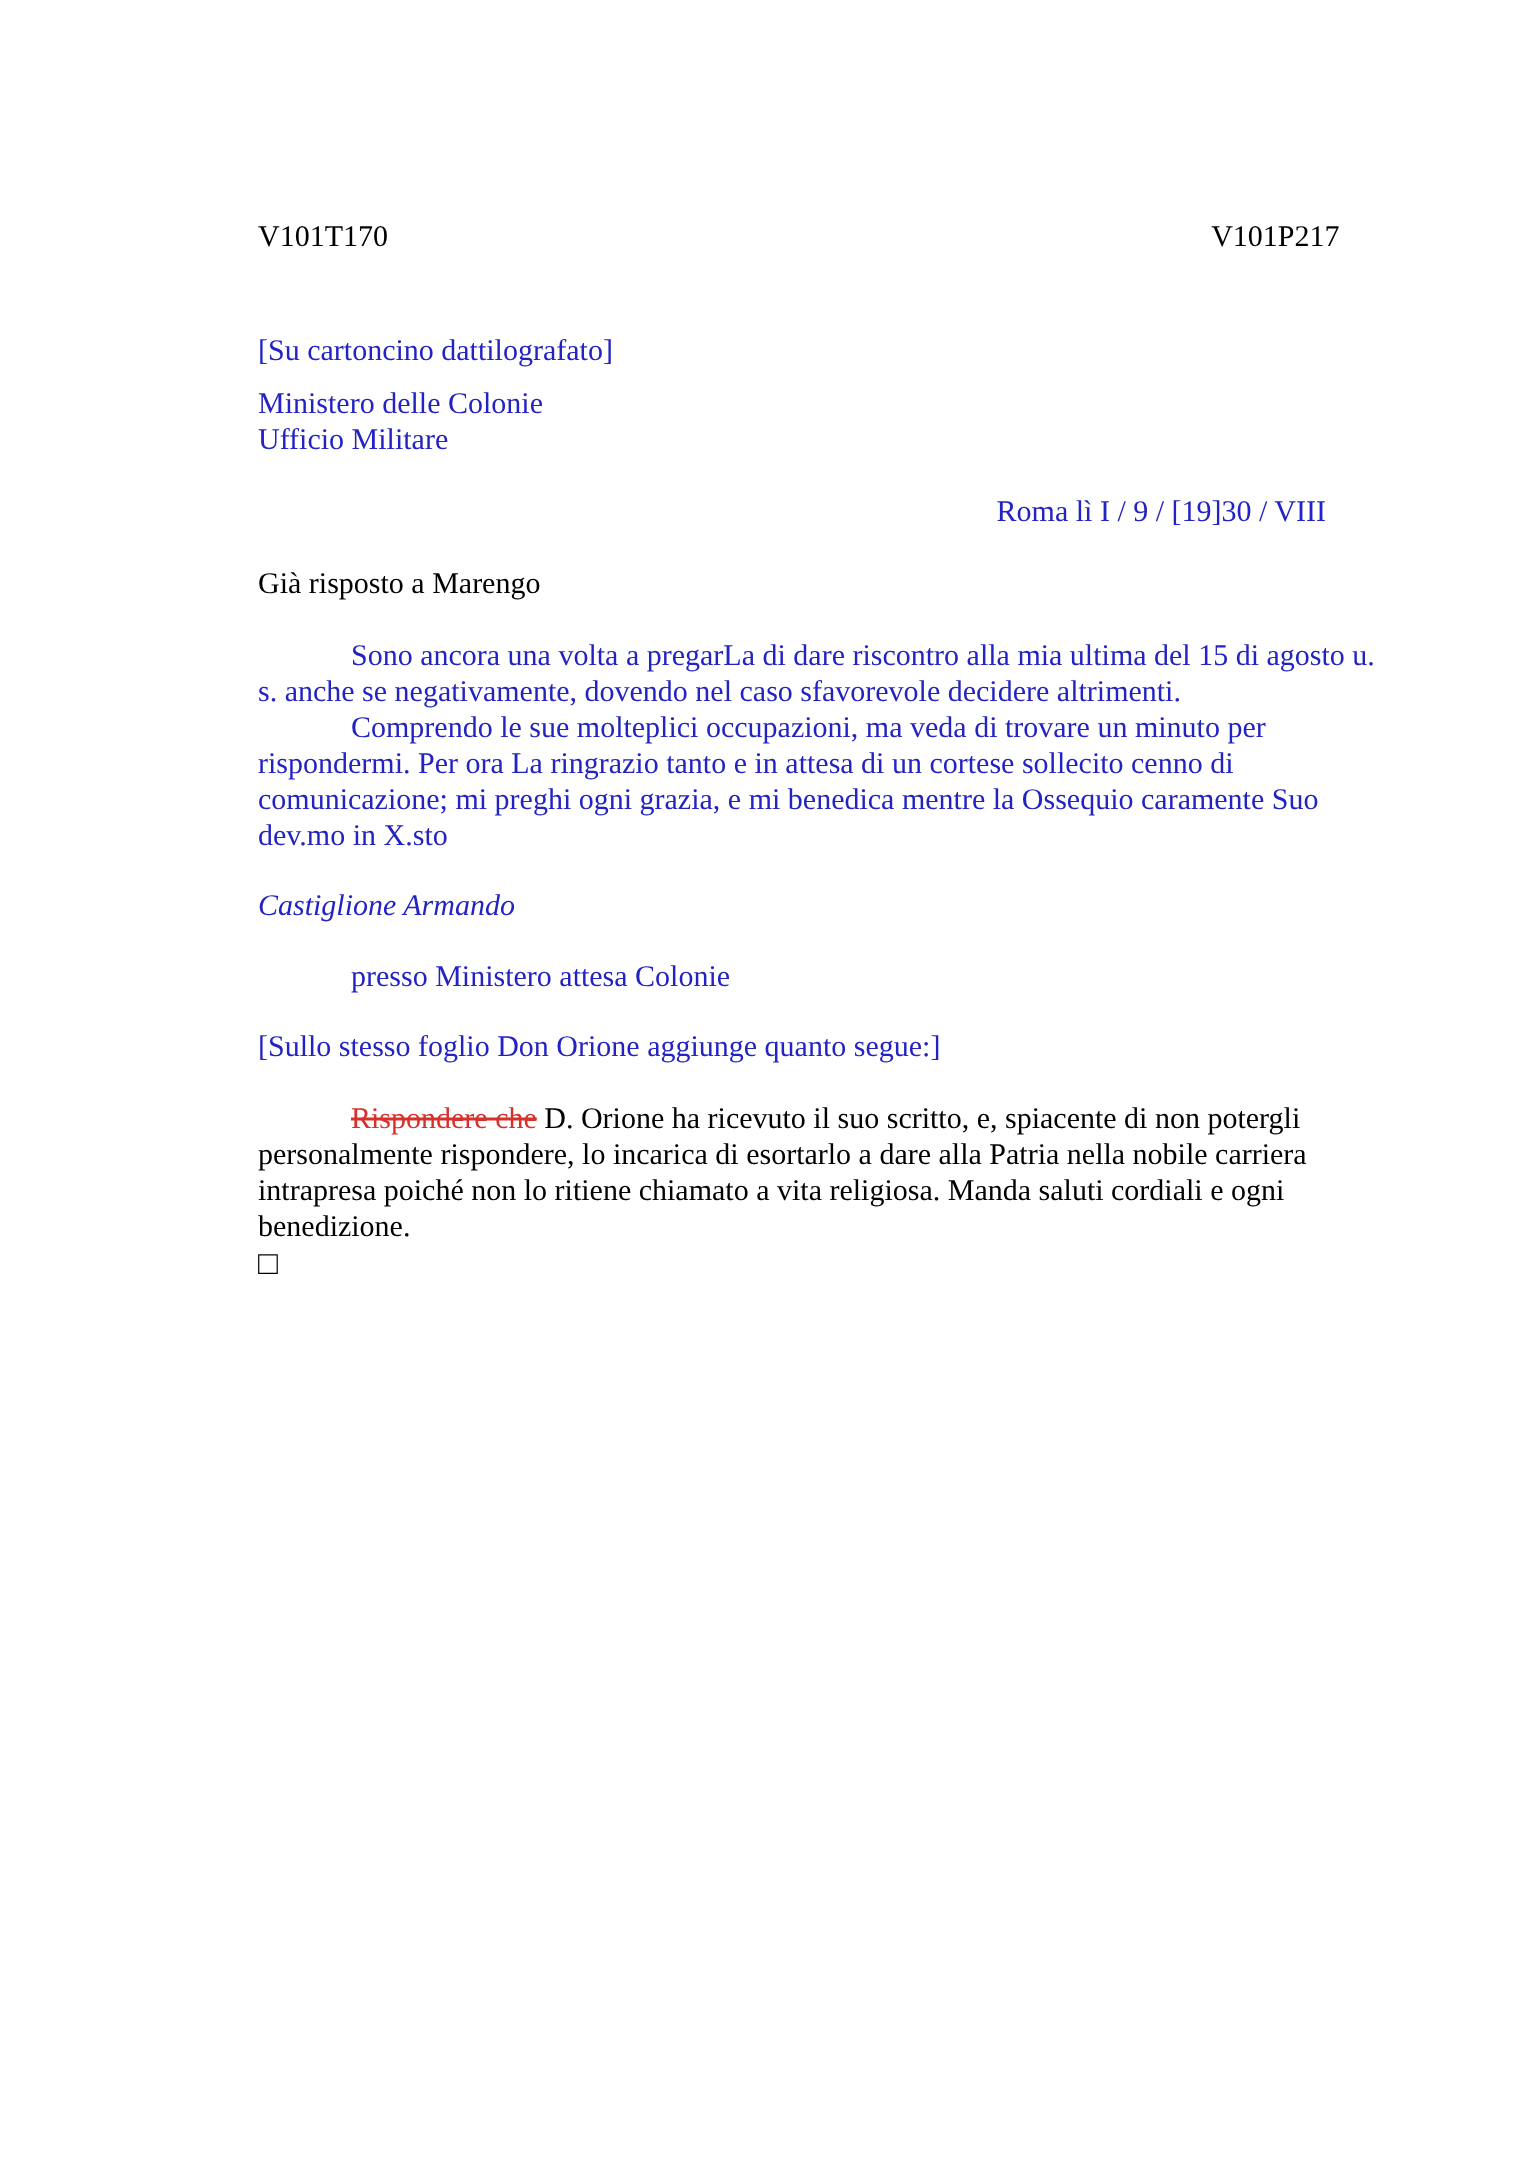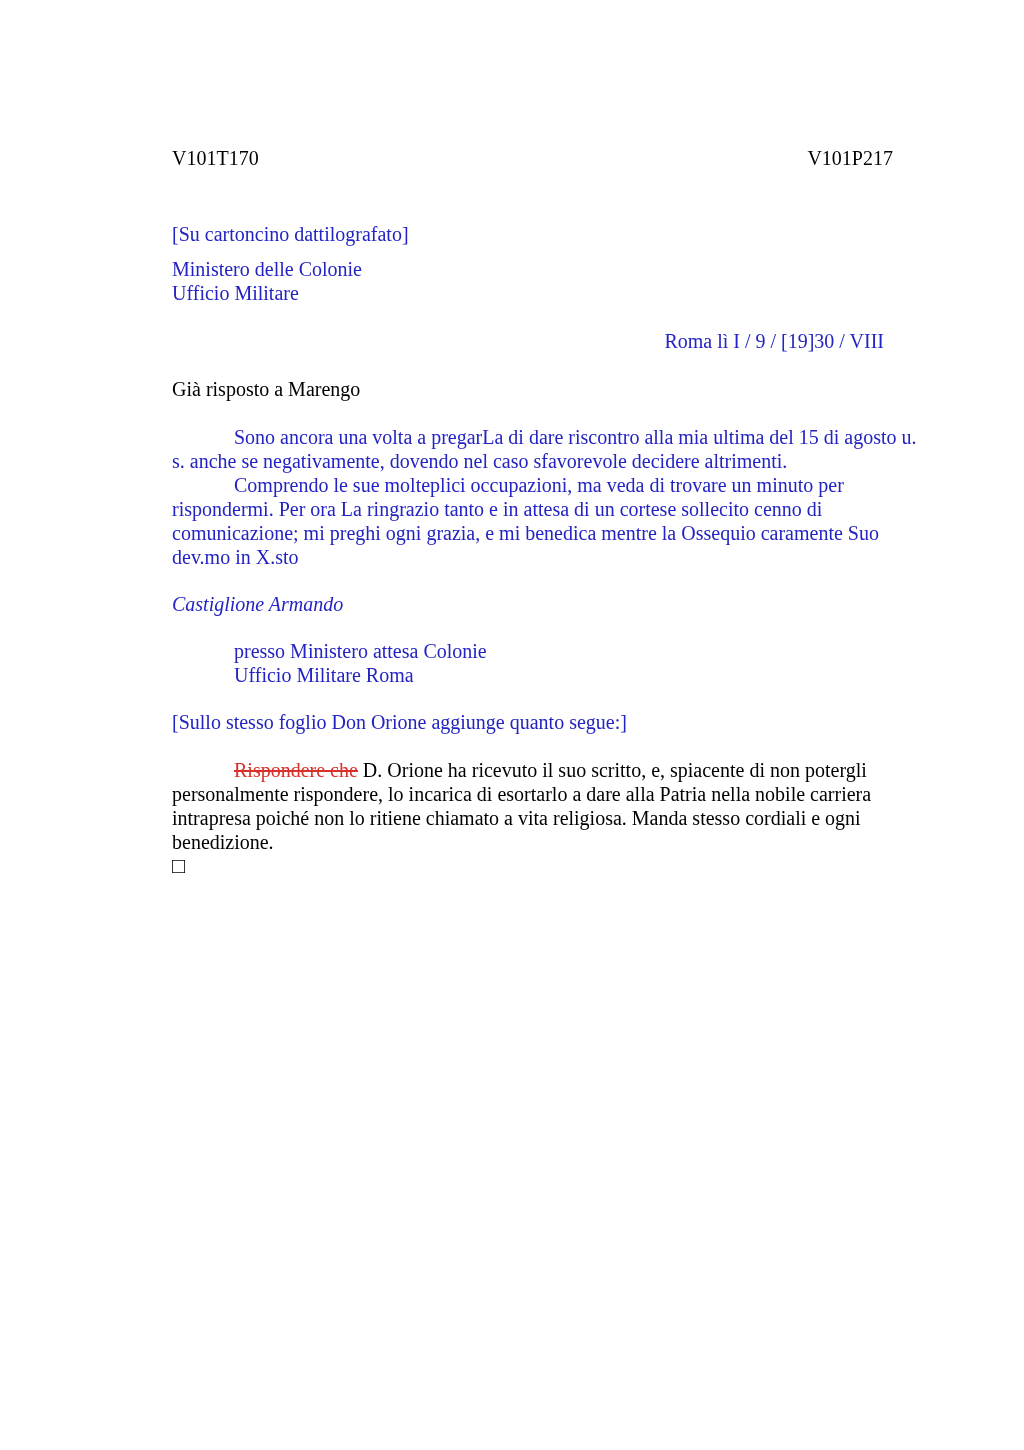--- a/index.html
+++ b/index.html
@@ -67,23 +67,22 @@
 
     <div class="letter-body">
       <p class="blue">Sono ancora una volta a pregarLa di dare riscontro alla mia ultima del 15 di agosto u. s. anche se negativamente, dovendo nel caso sfavorevole decidere altrimenti.</p>
       <p class="blue">Comprendo le sue molteplici occupazioni, ma veda di trovare un minuto per rispondermi. Per ora La ringrazio tanto e in attesa di un cortese sollecito cenno di comunicazione; mi preghi ogni grazia, e mi benedica mentre la Ossequio caramente Suo dev.mo in X.sto</p>
     </div>
 
     <p class="signature blue">Castiglione Armando</p>
 
     <div class="address">
       <p class="blue">presso Ministero attesa Colonie</p>
-      <p class="blue">Ufficio Militare Roma</p>
     </div>
 
     <p class="editor-note blue">[Sullo stesso foglio Don Orione aggiunge quanto segue:]</p>
 
-    <p class="reply"><span class="red-strike">Rispondere che</span><span> </span><span>D. Orione ha ricevuto il suo scritto, e, spiacente di non potergli personalmente rispondere, lo incarica di esortarlo a dare alla Patria nella nobile carriera intrapresa poiché non lo ritiene chiamato a vita religiosa. Manda stesso cordiali e ogni benedizione.</span></p>
+    <p class="reply"><span class="red-strike">Rispondere che</span><span> </span><span>D. Orione ha ricevuto il suo scritto, e, spiacente di non potergli personalmente rispondere, lo incarica di esortarlo a dare alla Patria nella nobile carriera intrapresa poiché non lo ritiene chiamato a vita religiosa. Manda saluti cordiali e ogni benedizione.</span></p>
 
     <p class="box-line">□</p>
 
   </div>
 </div>
 
 </body></html>

